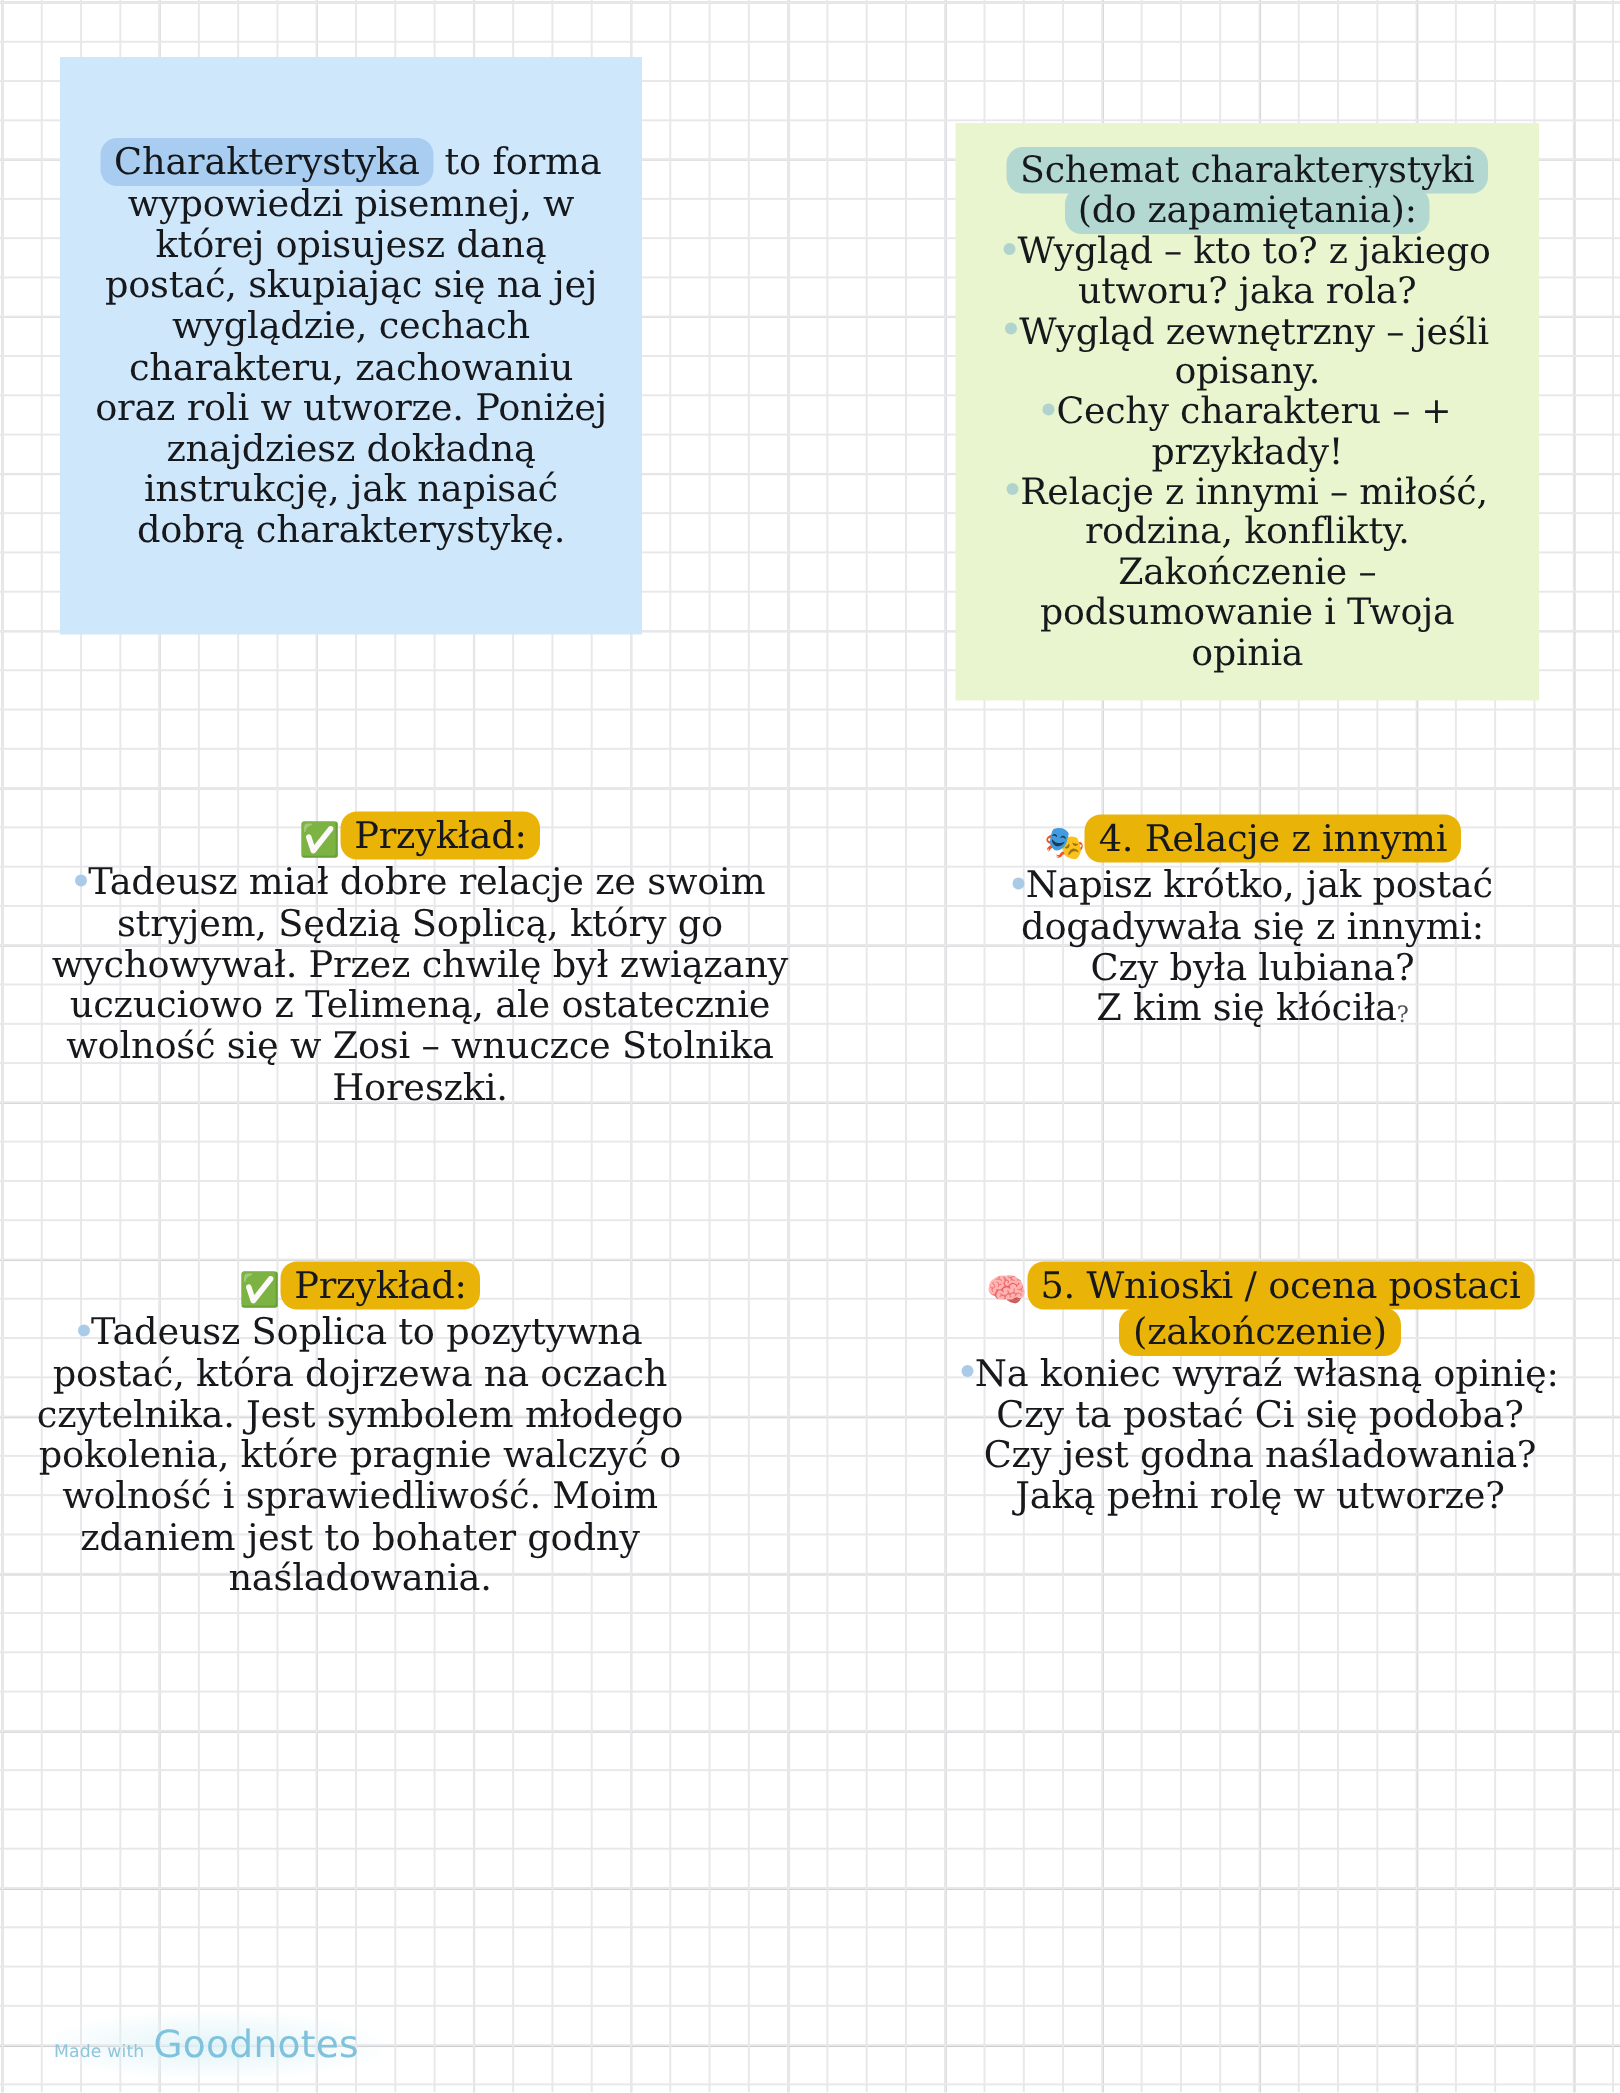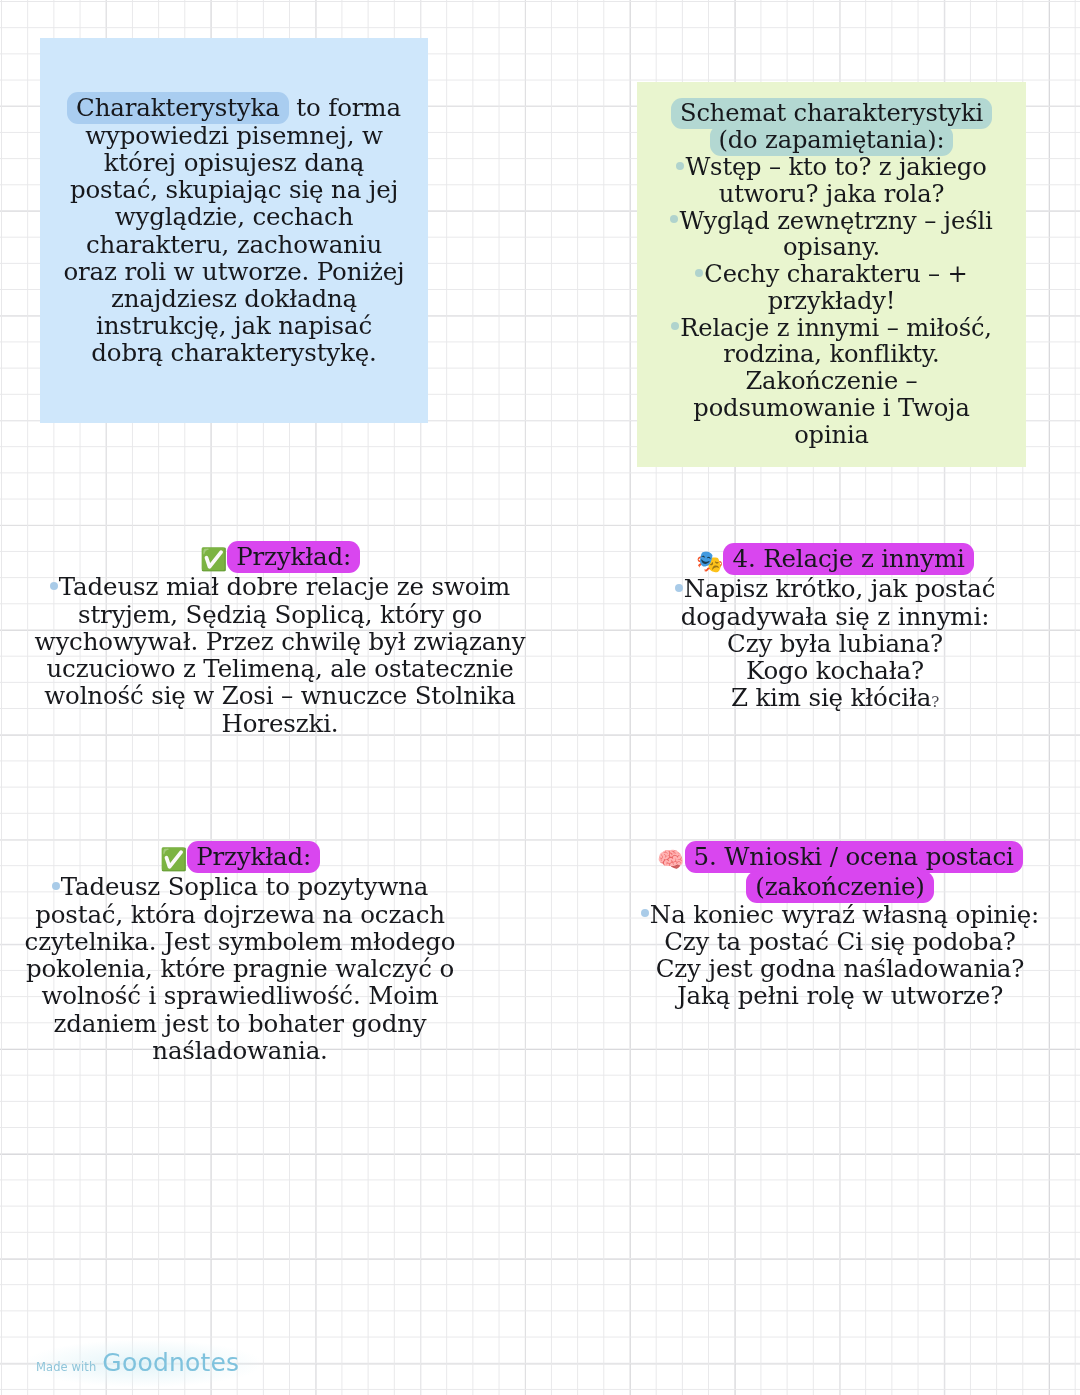--- a/index.html
+++ b/index.html
@@ -81,21 +81,21 @@
   #card-schema .line { font-size: 24.2px; line-height: 26.8px; }
 
   
   .hl {
     border-radius: 11px;
     padding: 1px 9px 2px 9px;
     box-decoration-break: clone;
     -webkit-box-decoration-break: clone;
   }
   .hl-blue  { background-color: #a9cdf0; }
-  .hl-blue2 { background-color: #d946ef; text-align: right; }
+  .hl-blue2 { background-color: #eab308; text-align: right; }
   .hl-teal  { background-color: #b3d8d2; }
 
   
   .dot {
     display: inline-block;
     width: 8px; height: 8px;
     border-radius: 50%;
     background-color: #a9cbe8;
     vertical-align: 0.22em;
     margin-right: 1px;
@@ -148,21 +148,21 @@
   <div class="line">charakteru, zachowaniu</div>
   <div class="line">oraz roli w utworze. Poniżej</div>
   <div class="line">znajdziesz dokładną</div>
   <div class="line">instrukcję, jak napisać</div>
   <div class="line">dobrą charakterystykę.</div>
 </div>
 
 <div class="note-card" id="card-schema">
   <div class="line"><span class="hl hl-teal">Schemat charakterystyki</span></div>
   <div class="line"><span class="hl hl-teal">(do zapamiętania):</span></div>
-  <div class="line"><span class="dot teal"></span><span>Wstęp – kto to? z jakiego</span></div>
+  <div class="line"><span class="dot teal"></span><span>Wygląd – kto to? z jakiego</span></div>
   <div class="line">utworu? jaka rola?</div>
   <div class="line"><span class="dot teal"></span><span>Wygląd zewnętrzny – jeśli</span></div>
   <div class="line">opisany.</div>
   <div class="line"><span class="dot teal"></span><span>Cechy charakteru – +</span></div>
   <div class="line">przykłady!</div>
   <div class="line"><span class="dot teal"></span><span>Relacje z innymi – miłość,</span></div>
   <div class="line">rodzina, konflikty.</div>
   <div class="line">Zakończenie –</div>
   <div class="line">podsumowanie i Twoja</div>
   <div class="line">opinia</div>
@@ -176,21 +176,20 @@
   <div class="line">uczuciowo z Telimeną, ale ostatecznie</div>
   <div class="line">wolność się w Zosi – wnuczce Stolnika</div>
   <div class="line">Horeszki.</div>
 </div>
 
 <div class="text-block" id="block-section-relations">
   <div class="line"><span class="emoji">🎭</span><span class="hl hl-blue2">4. Relacje z innymi</span></div>
   <div class="line"><span class="dot"></span><span>Napisz krótko, jak postać</span></div>
   <div class="line">dogadywała się z innymi:</div>
   <div class="line">Czy była lubiana?</div>
-  <div class="line">Kogo kochała?</div>
   <div class="line"><span>Z kim się kłóciła</span><span class="qsmall">?</span></div>
 </div>
 
 <div class="text-block" id="block-example-summary">
   <div class="line"><span class="emoji">✅</span><span class="hl hl-blue2">Przykład:</span></div>
   <div class="line"><span class="dot"></span><span>Tadeusz Soplica to pozytywna</span></div>
   <div class="line">postać, która dojrzewa na oczach</div>
   <div class="line">czytelnika. Jest symbolem młodego</div>
   <div class="line">pokolenia, które pragnie walczyć o</div>
   <div class="line">wolność i sprawiedliwość. Moim</div>

